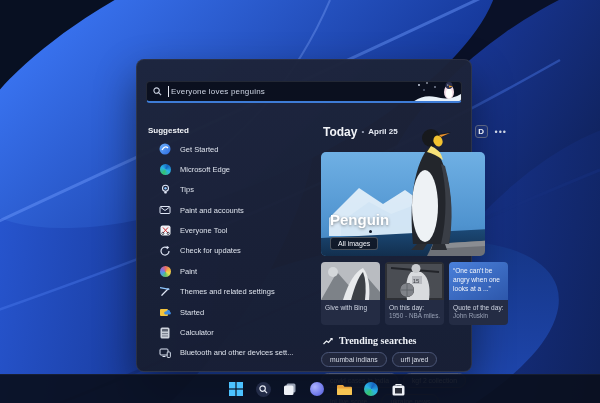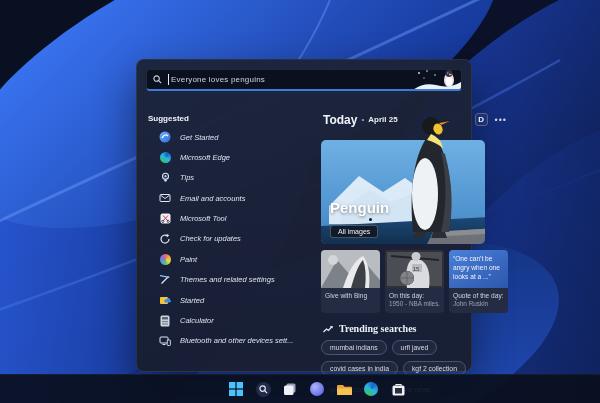--- a/index.html
+++ b/index.html
@@ -11,41 +11,41 @@
   .wallpaper { position:absolute; inset:0; }
   .wallpaper svg { display:block; }
 
   
   .panel {
     position:absolute; left:136px; top:59px; width:336px; height:313px;
     background:linear-gradient(180deg, rgba(29,36,58,.97), rgba(24,30,50,.97));
     border:1px solid rgba(255,255,255,.08);
     border-radius:8px;
     box-shadow:0 18px 40px rgba(0,0,0,.45);
-    padding:9px 5px 8px 9px;
+    padding:21px 5px 8px 9px;
   }
 
   .searchbar {
     position:relative; height:22px; margin-right:4px;
     background:#0b101f; border:1px solid rgba(255,255,255,.10);
     border-bottom:2px solid #3e7cd6; border-radius:4px;
     display:flex; align-items:center; padding:0 6px; overflow:hidden;
   }
   .searchbar .mag { flex:0 0 auto; margin-right:6px; }
   .caret { width:1px; height:11px; background:#e8ecf5; margin-right:2px; }
   .query { font-size:8px; color:#cdd4e3; letter-spacing:.2px; white-space:nowrap; }
   .deco { position:absolute; right:0; bottom:-1px; }
 
   .panel-body { display:flex; margin-top:21px;gap:40px; }
   .left-col { width:135px; flex:0 0 aupx; }
   .left-col { flex:0 0 135px; padding-left:1px; }
   .right-col { flex:1; position:relative; }
 
   .suggested-title { font-size:8px; font-weight:bold; color:#f2f4f8; margin:2px 0 8px 1px; }
-  .sugg-item { display:flex; align-items:center; gap:9px; padding:0 0 0 12px; height:12px; margin-bottom:8.4px; cursor:default;font-style:italic; }
+  .sugg-item { display:flex; align-items:center; gap:9px; padding:0 0 0 12px; height:12px; margin-bottom:8.4px; cursor:default; }
   .sugg-item .si { width:12px; height:12px; flex:0 0 auto; display:flex; align-items:center; justify-content:center; }
   .sugg-item .sl { font-size:7.5px; color:#dde2ec; white-space:nowrap; }
 
   
   .today-hdr { display:flex; align-items:center; height:13px; margin:1px 2px 0 2px; }
   .today-hdr .t { font-size:12px; font-weight:bold; color:#f2f4f8; }
   .today-hdr .sep { font-size:8px; color:#9aa3b8; margin:0 4px; }
   .today-hdr .d { font-size:8px; font-weight:bold; color:#e8ecf5; }
   .hdr-spacer { flex:1; }
   .avatar-d {
@@ -204,34 +204,34 @@
           <span class="sl">Tips</span>
         </div>
 
         <div class="sugg-item">
           <span class="si">
             <svg width="12" height="12" viewBox="0 0 12 12">
                 <rect x="1" y="2.5" width="10" height="7" rx="1" fill="none" stroke="#dfe6f5" stroke-width="1"></rect>
                 <path d="M1.5,3.2 L6,6.5 L10.5,3.2" fill="none" stroke="#dfe6f5" stroke-width="1"></path>
               </svg>
             </span>
-          <span class="sl">Email and accounts</span>
+          <span class="sl">Paint and accounts</span>
         </div>
 
         <div class="sugg-item">
           <span class="si">
             <svg width="11" height="11" viewBox="0 0 11 11">
                 <rect x="0.5" y="0.5" width="10" height="10" rx="2" fill="#eef1f7"></rect>
                 <line x1="3" y1="2.5" x2="8" y2="8" stroke="#d13438" stroke-width="1"></line>
                 <line x1="8" y1="2.5" x2="3" y2="8" stroke="#d13438" stroke-width="1"></line>
                 <circle cx="2.8" cy="8.4" r="1.1" fill="none" stroke="#2b2f3a" stroke-width="0.8"></circle>
                 <circle cx="8.2" cy="8.4" r="1.1" fill="none" stroke="#2b2f3a" stroke-width="0.8"></circle>
               </svg>
             </span>
-          <span class="sl">Microsoft Tool</span>
+          <span class="sl">Everyone Tool</span>
         </div>
 
         <div class="sugg-item">
           <span class="si">
             <svg width="12" height="12" viewBox="0 0 12 12">
                 <path d="M10,6 A4,4 0 1 1 8.2,2.7" fill="none" stroke="#dfe6f5" stroke-width="1.2"></path>
                 <polygon points="7.6,0.8 10.2,2.2 7.9,4.4" fill="#dfe6f5"></polygon>
               </svg>
             </span>
           <span class="sl">Check for updates</span>

